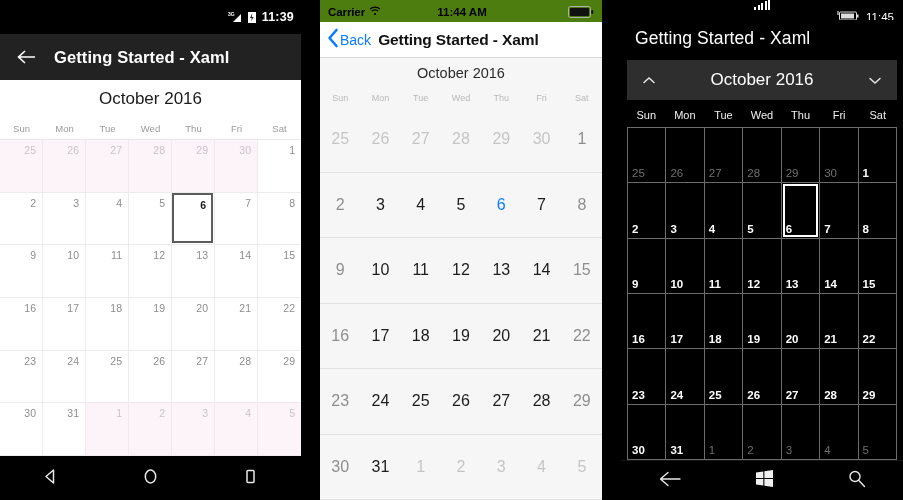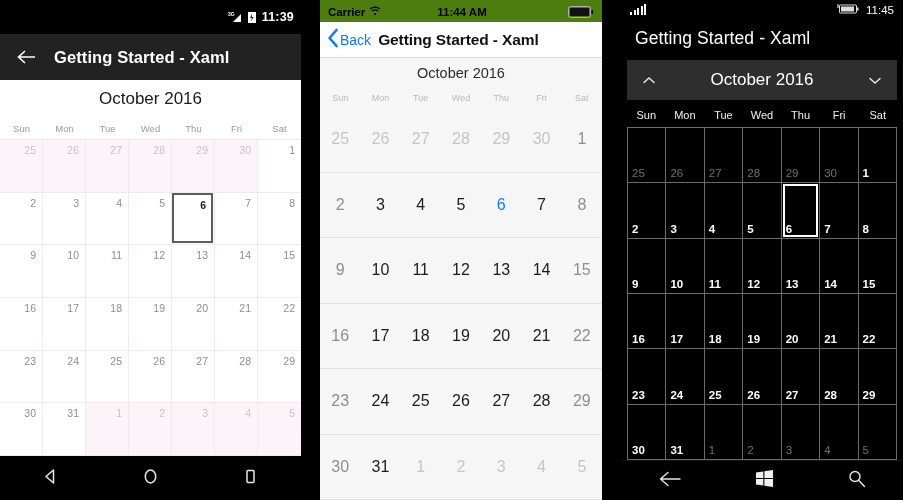--- a/index.html
+++ b/index.html
@@ -60,21 +60,21 @@
             background:#f6f6f6; }
   .i-cell { display:flex; align-items:center; justify-content:center; border-bottom:1px solid #e2e2e2;
             font-size:16px; color:#1c1c1c; }
   .i-cell.wk { color:#8e8e8e; }
   .i-cell.out { color:#c5c5c5; }
   .i-cell.sel { color:#0a7cff; }
 
   
   #wp { left:621px; width:282px; background:#000; display:flex; flex-direction:column; }
   .w-status { height:20px; background:#000; color:#fff; display:flex; align-items:center; padding:0 9px;
-              font-size:11.5px; }
+              font-size:11.5px;flex-direction:column; }
   .w-sig { display:flex; align-items:flex-end; gap:1.5px; height:10px; }
   .w-sig i { width:2px; background:#fff; display:block; }
   .w-right { margin-left:auto; display:flex; align-items:center; gap:6px; }
   .w-bar { height:36px; background:#000; display:flex; align-items:center; padding-left:14px; }
   .w-title { color:#fff; font-size:17.5px; font-weight:300; letter-spacing:.1px; }
   .w-mhead { height:40px; margin:4px 6px 0 6px; background:#2e2e2e; display:flex; align-items:center;
              padding:0 14px; }
   .w-mtext { flex:1; text-align:center; color:#fff; font-size:17px; font-weight:300; }
   .w-chev { color:#e6e6e6; font-size:13px; width:16px; text-align:center; }
   .w-dows { display:grid; grid-template-columns:repeat(7,1fr); height:24px; margin:3px 6px 0 6px; }

